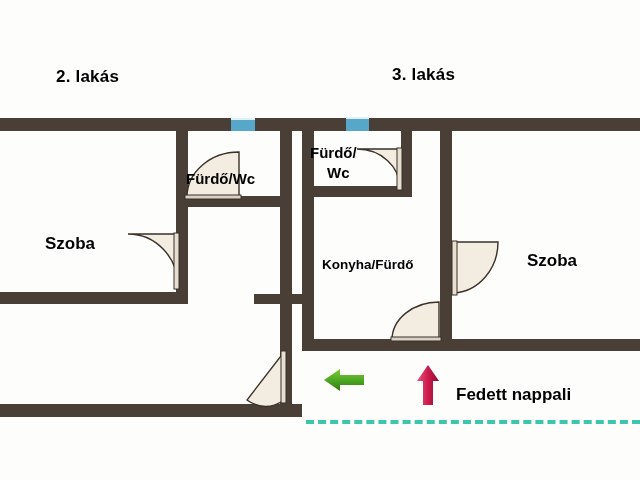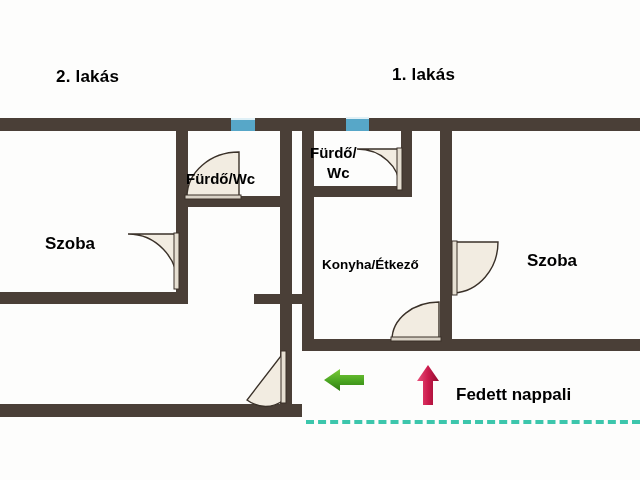--- a/index.html
+++ b/index.html
@@ -108,21 +108,21 @@
     white-space: nowrap;
   }
   .wm-text sup { font-size: 9px; vertical-align: super; }
 </style>
 </head>
 <body>
 
 <div id="plan">
 
   <div class="label apt-label" style="left:56px; top:68px;">2. lakás</div>
-  <div class="label apt-label" style="left:392px; top:66px;">1. lakás</div>
+  <div class="label apt-label" style="left:392px; top:66px;">3. lakás</div>
 
   <div class="wall" style="left:0px; top:118px; width:640px; height:13px;"></div>
 
   <div class="wall" style="left:0px; top:404px; width:302px; height:13px;"></div>
 
   <div class="wall" style="left:302px; top:339px; width:338px; height:12px;"></div>
 
   <div class="wall" style="left:176px; top:118px; width:12px; height:186px;"></div>
 
   <div class="wall" style="left:0px; top:292px; width:188px; height:12px;"></div>
@@ -190,21 +190,21 @@
     </svg>
   </div>
 
   <div class="label room-label" style="left:45px; top:218px;">Szoba</div>
 
   <div class="label room-label-sm" style="left:186px; top:155px;margin-top:16px;">Fürdő/Wc</div>
 
   <div class="label room-label-sm" style="left:310px; top:145px;">Fürdő/</div>
   <div class="label room-label-sm" style="left:327px; top:165px;">Wc</div>
 
-  <div class="label room-label-xs" style="left:322px; top:258px;">Konyha/Étkező</div>
+  <div class="label room-label-xs" style="left:322px; top:258px;">Konyha/Fürdő</div>
 
   <div class="label room-label" style="left:527px; top:235px;">Szoba</div>
 
 
   <div class="label room-label" style="left:456px; top:369px;">Fedett nappali</div>
 
   <div class="dashline" style="left:306px; top:420px; width:334px;"></div>
 
   <div class="arrow" style="left:322px; top:366px;">
     <svg width="44" height="28" viewBox="0 0 44 28">

